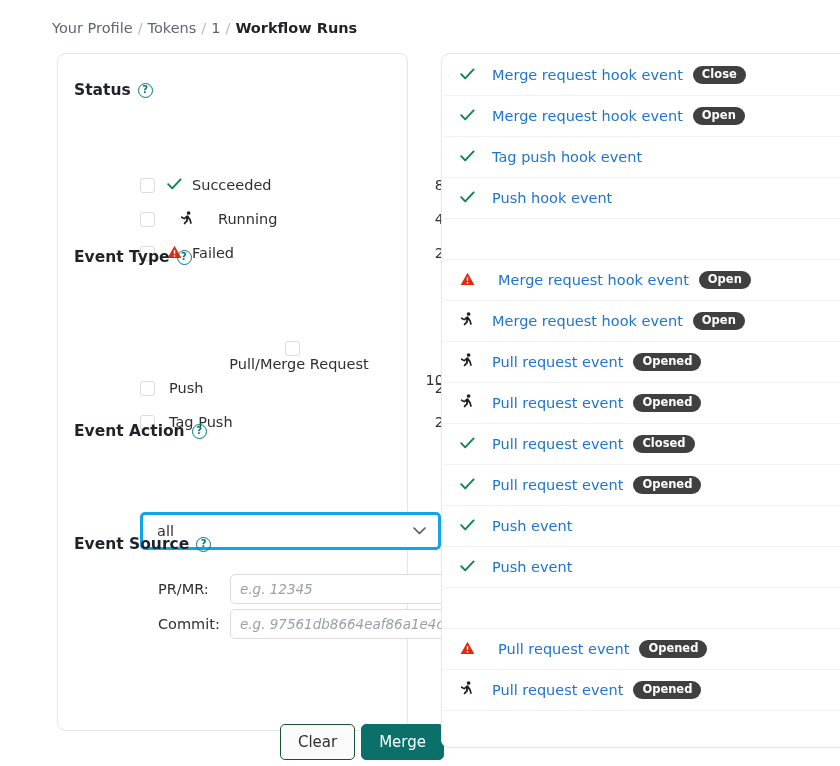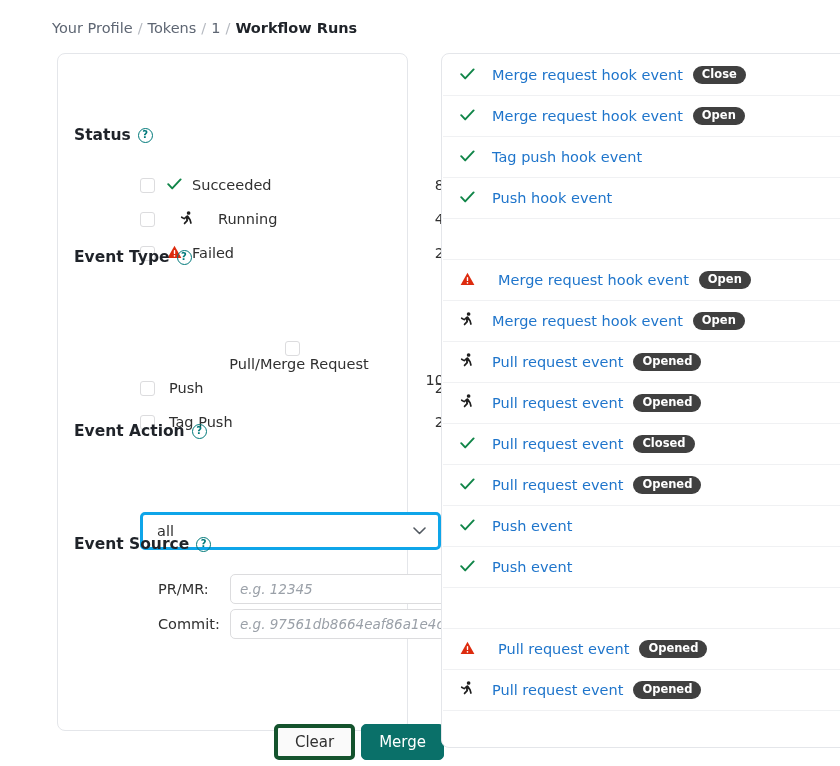--- a/index.html
+++ b/index.html
@@ -99,21 +99,21 @@
   .src-row input::placeholder { color: #9aa0a8; font-style: italic; }
 
   
   .btn-row { position: absolute; left: 82px; top: 670px; width: 304px;
              display: flex; justify-content: flex-end; gap: 6px; }
   .btn {
     height: 36px; padding: 0 17px; border-radius: 5px;
     font-family: inherit; font-size: 15px; cursor: pointer;
     display: inline-flex; align-items: center; justify-content: center;
   }
-  .btn-clear { background: #fafafa; border: 4px solid #14532d; color: #303030; }
+  .btn-clear { background: #fafafa; border: 1px solid #14532d; color: #303030; }
   .btn-apply { background: #0a7069; border: 1px solid #0a7069; color: #fff; }
 
   
   .runs-list { position: absolute; left: 1px; top: 1px; right: 1px; }
   .run-row {
     position: relative;
     height: 41px;
     display: flex; align-items: center;
     padding-left: 17px;
     border-bottom: 1px solid #f0f1f3;
@@ -139,21 +139,21 @@
 </style>
 </head>
 <body>
 
 <div class="page">
 
   <div class="breadcrumb" id="breadcrumb"><a>Your Profile</a><span class="sep">/</span><a>Tokens</a><span class="sep">/</span><a>1</a><span class="sep">/</span><span class="current">Workflow Runs</span></div>
 
   <div class="card" id="filter-card">
 
-    <div class="sec-title abs" style="left:16px; top:27px;margin-top:45px;">
+    <div class="sec-title abs" style="left:16px; top:27px;">
       <span>Status</span>
       <span class="help-icon">?</span>
     </div>
 
     <div id="status-rows">
         <div class="filter-row" style="top: 118px;">
           <span class="cb"></span>
           <span class="ico"><span class="ico-check"><svg width="15" height="12" viewBox="0 0 15 12" fill="none">
                 <path d="M1.2 6.2l4 4.2L13.6 1.4" stroke="#108548" stroke-width="1.9" stroke-linecap="round" stroke-linejoin="round"></path>
               </svg></span></span>

